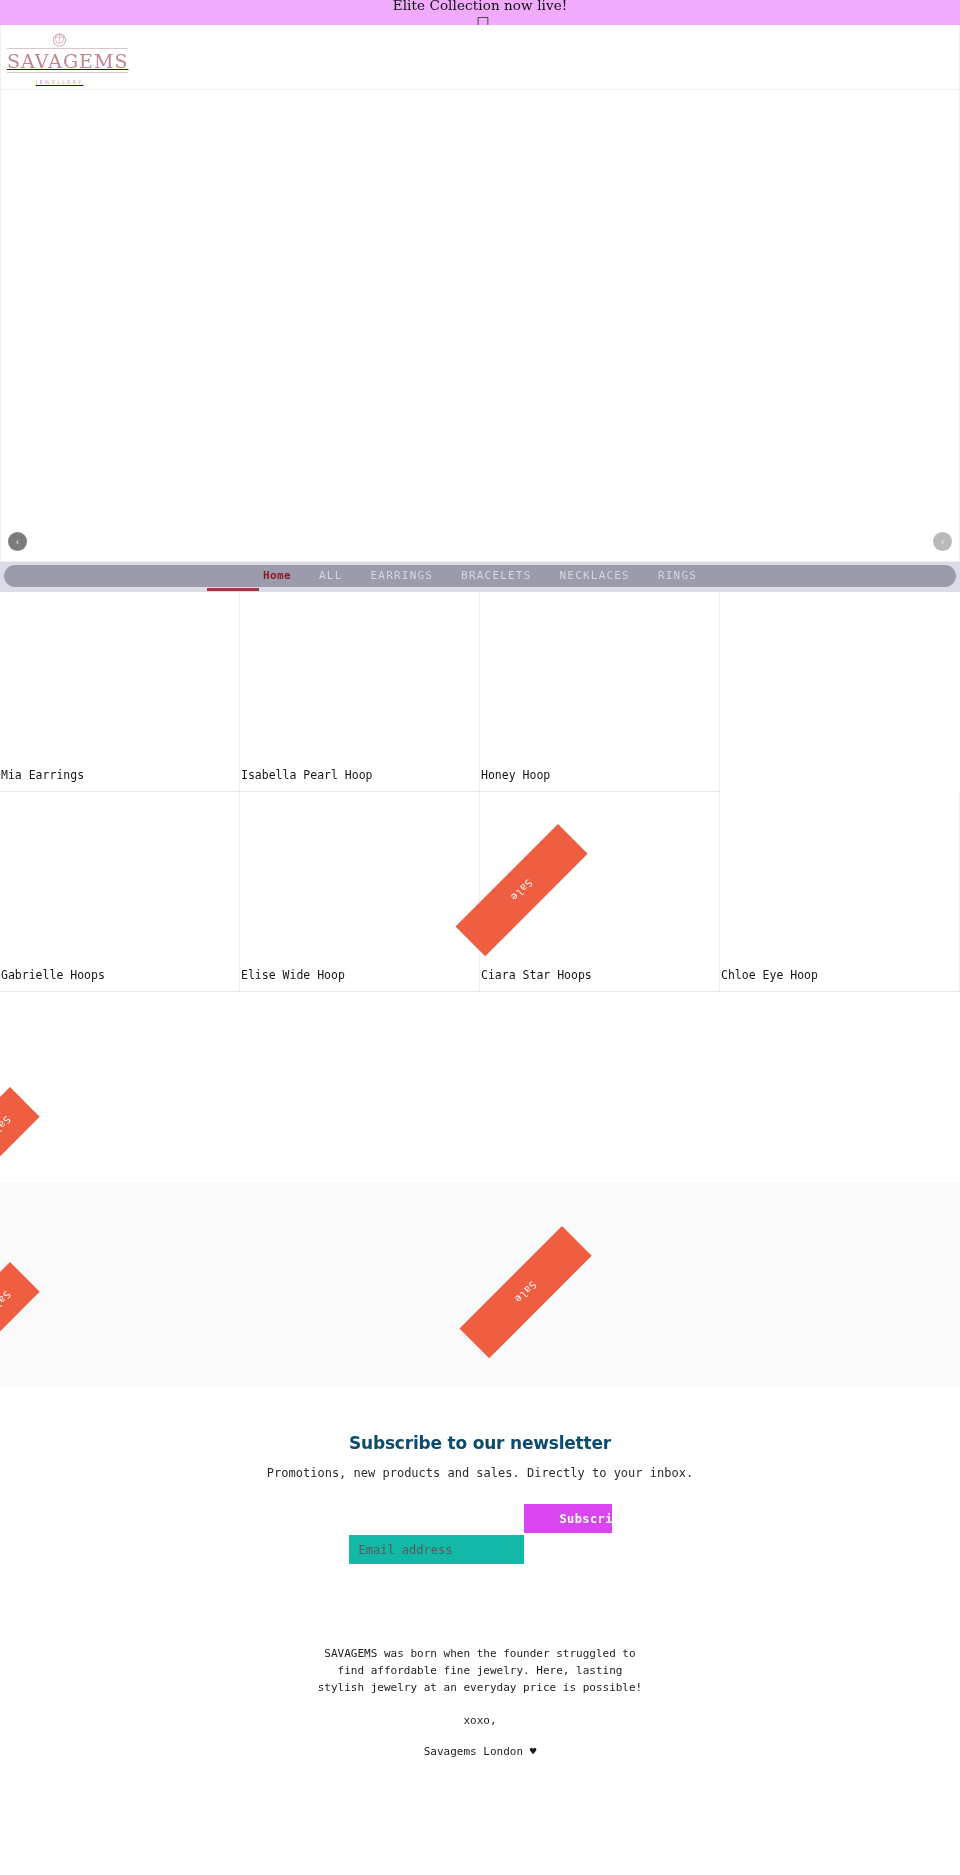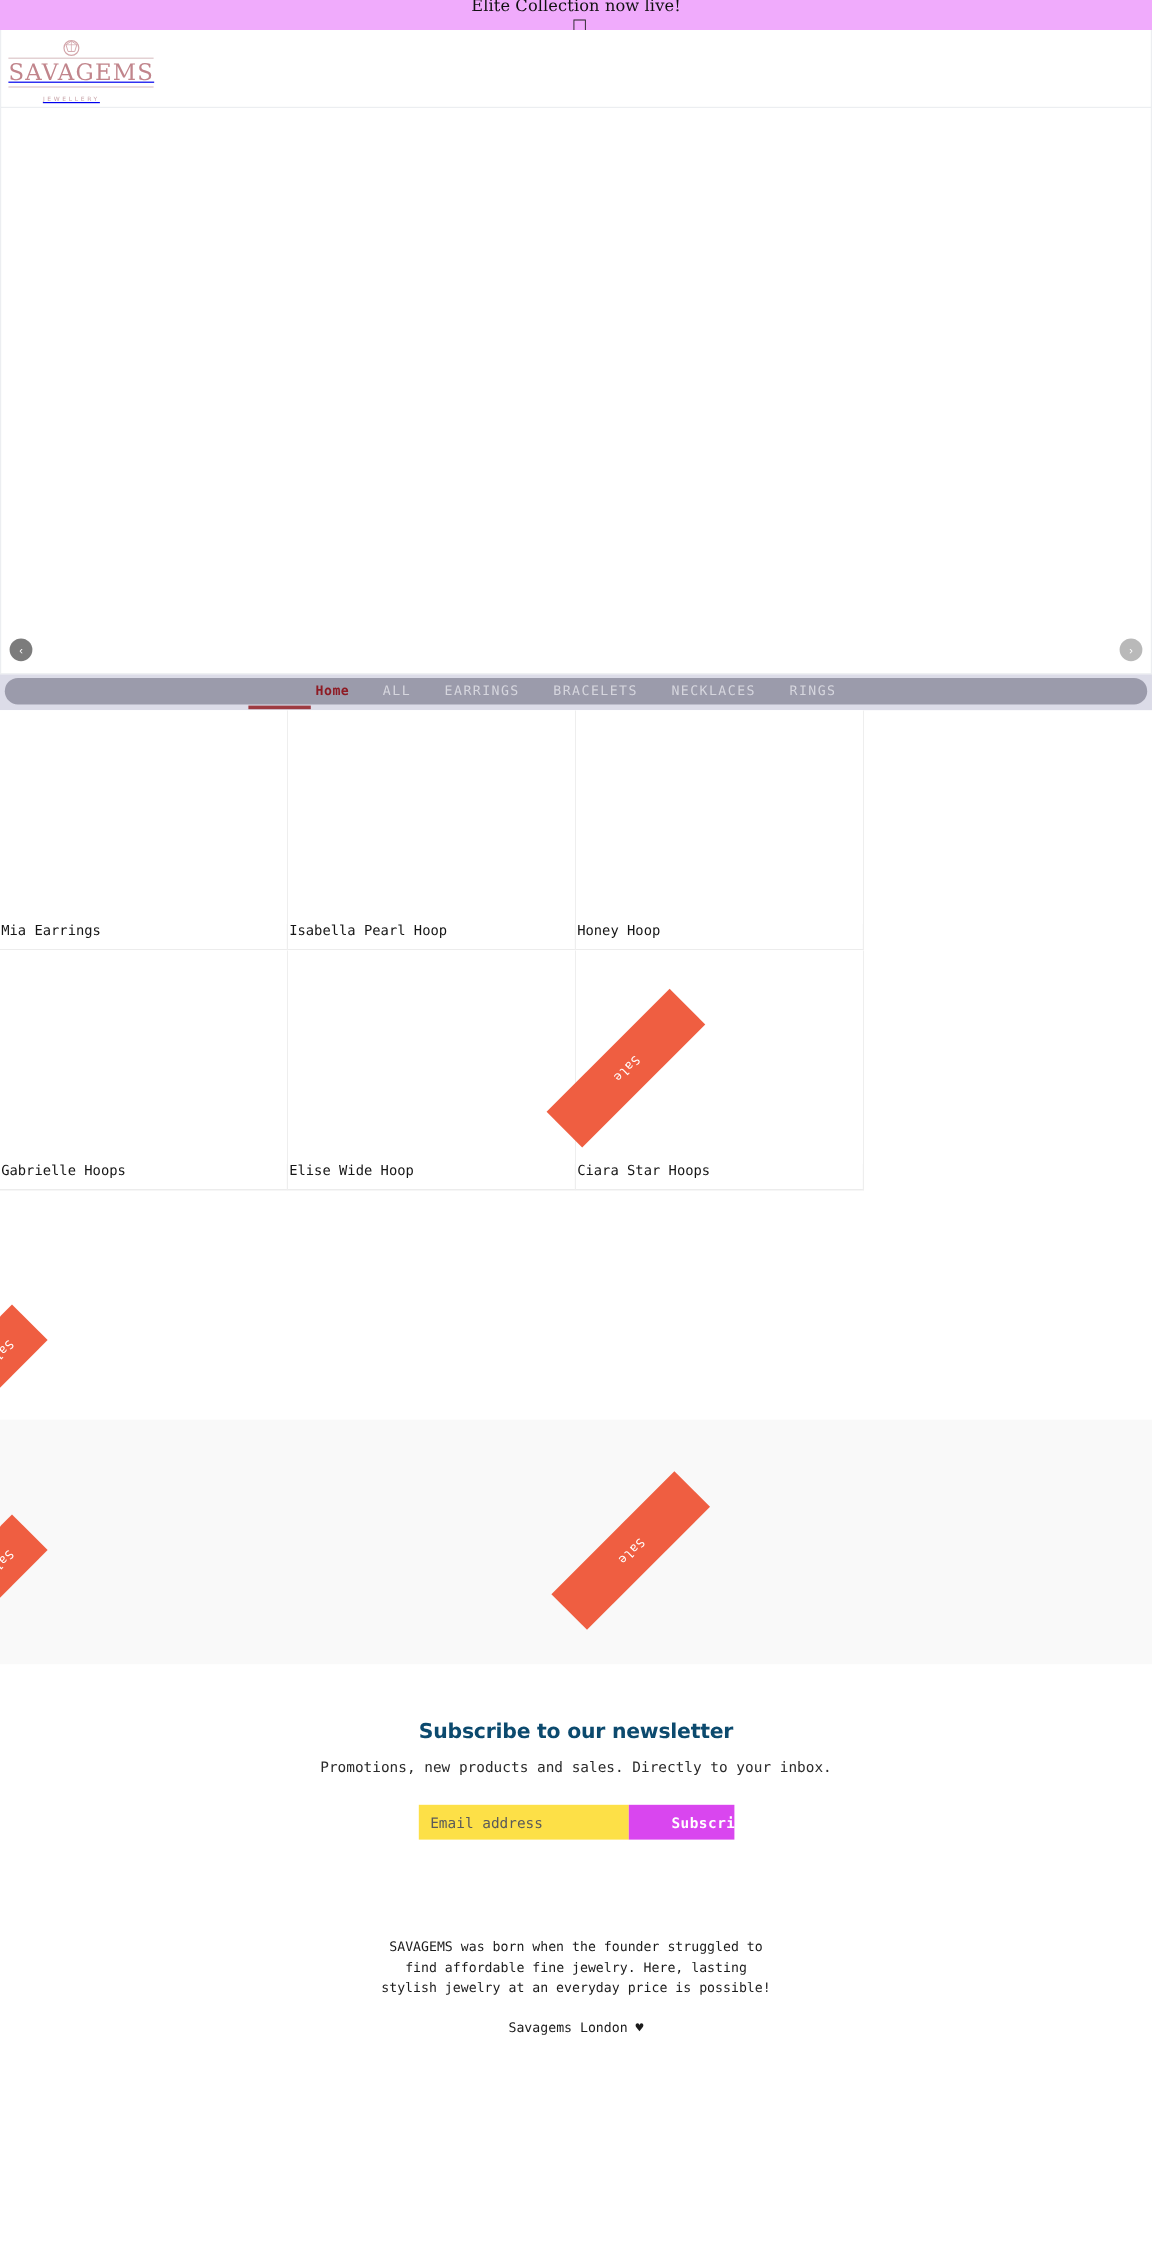--- a/index.html
+++ b/index.html
@@ -195,27 +195,28 @@
     color:#2b2b2b;
   }
   .subscribe-form{
     margin-top:24px;
     display:flex;
     justify-content:center;
     gap:0;
   }
   .email-input{
     width:175px;height:29px;
-    background:#fde047;
+    background:#14b8a6;
     border:none;
     outline:none;
     padding:0 10px;
     font-family:"DejaVu Sans Mono", monospace;
     font-size:12px;
     color:#3a3a3a;
+    margin-top:31px;
   }
   .email-input::placeholder{ color:#5a5a5a; }
   .subscribe-btn{
     width:88px;height:29px;
     background:#d946ef;
     color:#fff;
     border:none;
     cursor:pointer;
     font-family:"DejaVu Sans Mono", monospace;
     font-size:12px;
@@ -323,37 +324,42 @@
     <div class="title">Gabrielle Hoops</div>
   </div>
   <div class="card">
     <div class="media"></div>
     <div class="title">Elise Wide Hoop</div>
   </div>
   <div class="card">
     <div class="media"></div>
     <div class="title">Ciara Star Hoops</div>
   </div>
+  <div class="card">
+    <div class="media"></div>
+    <div class="title">Chloe Eye Hoop</div>
+  </div>
 </div>
 
 <div class="gap-white" style="height:191px"></div>
 
 <div class="band"></div>
 
 <div class="newsletter">
   <h2>Subscribe to our newsletter</h2>
   <p>Promotions, new products and sales. Directly to your inbox.</p>
   <form class="subscribe-form">
     <input class="email-input" type="text" placeholder="Email address" style="">
     <button class="subscribe-btn" type="submit">Subscribe</button>
   </form>
 </div>
 
 <div class="footer">
   <div class="about">SAVAGEMS was born when the founder struggled to find affordable fine jewelry. Here, lasting stylish jewelry at an everyday price is possible!</div>
+  <div class="xoxo">xoxo,</div>
   <div class="sign">
     <span>Savagems London</span>
     <span class="heart">♥</span>
   </div>
 </div>
 
 <div class="ribbon" id="ribbon-1">
   <span>Sale</span>
 </div>
 <div class="ribbon" id="ribbon-2">

